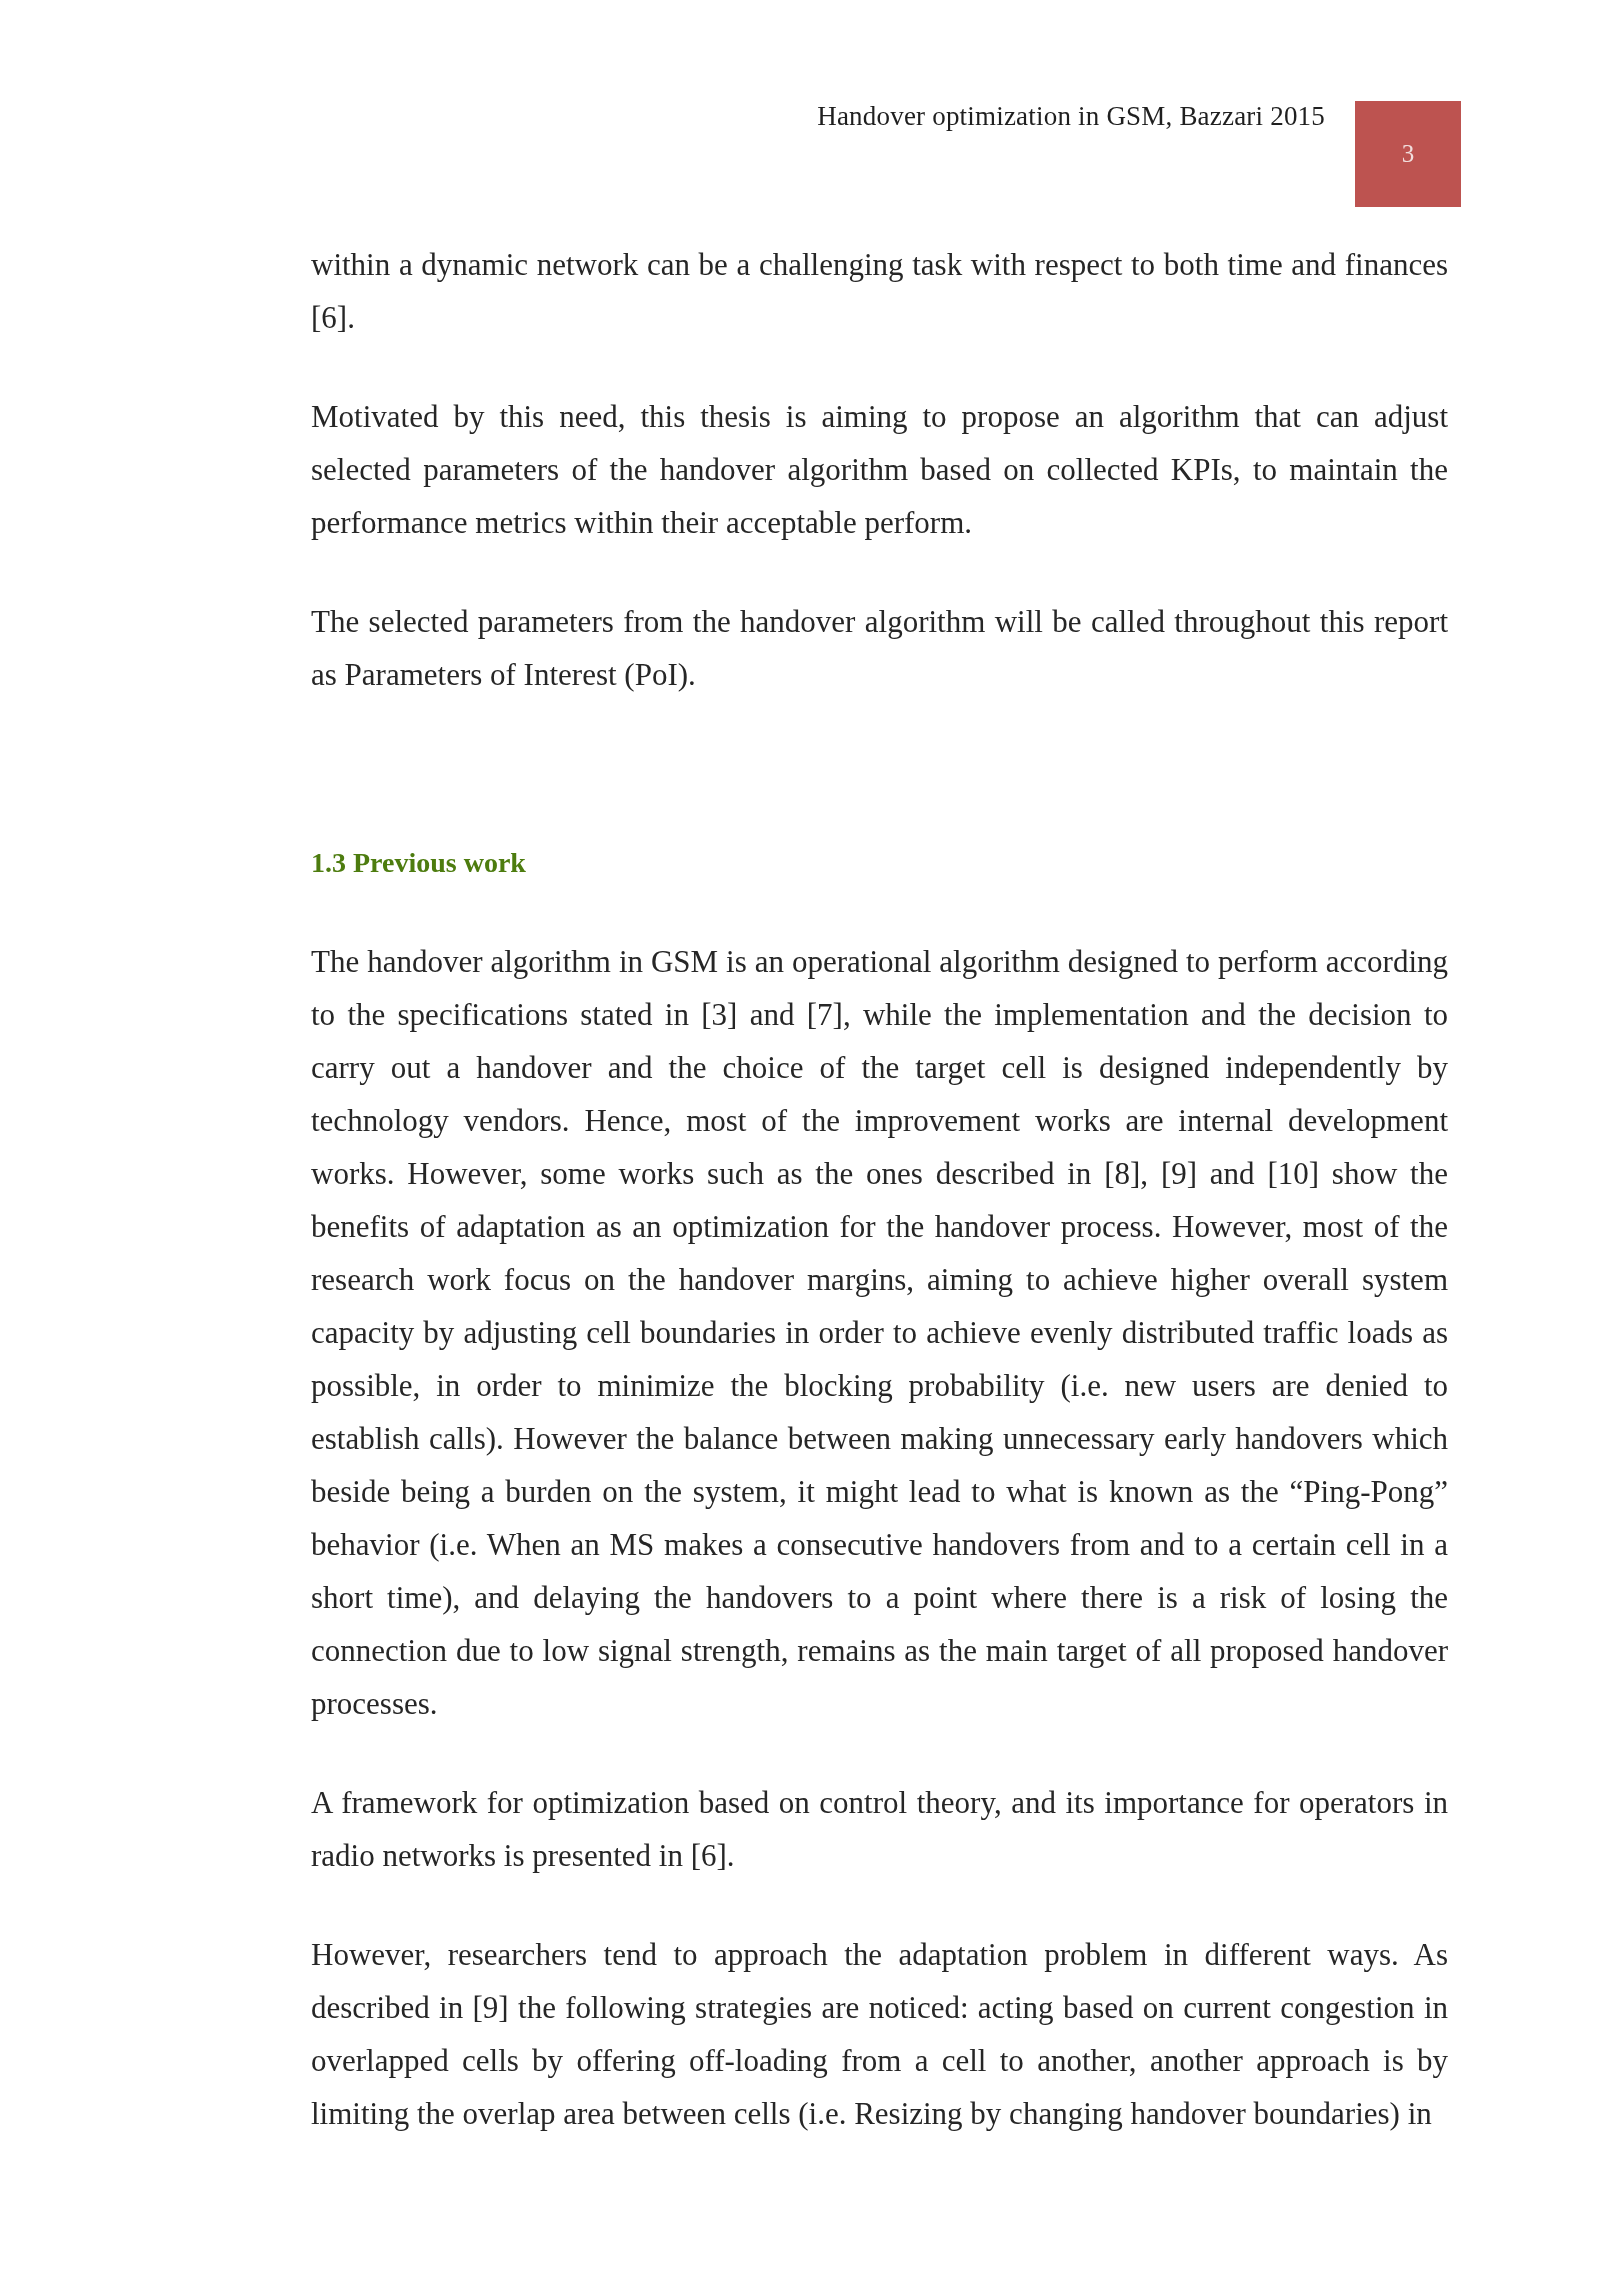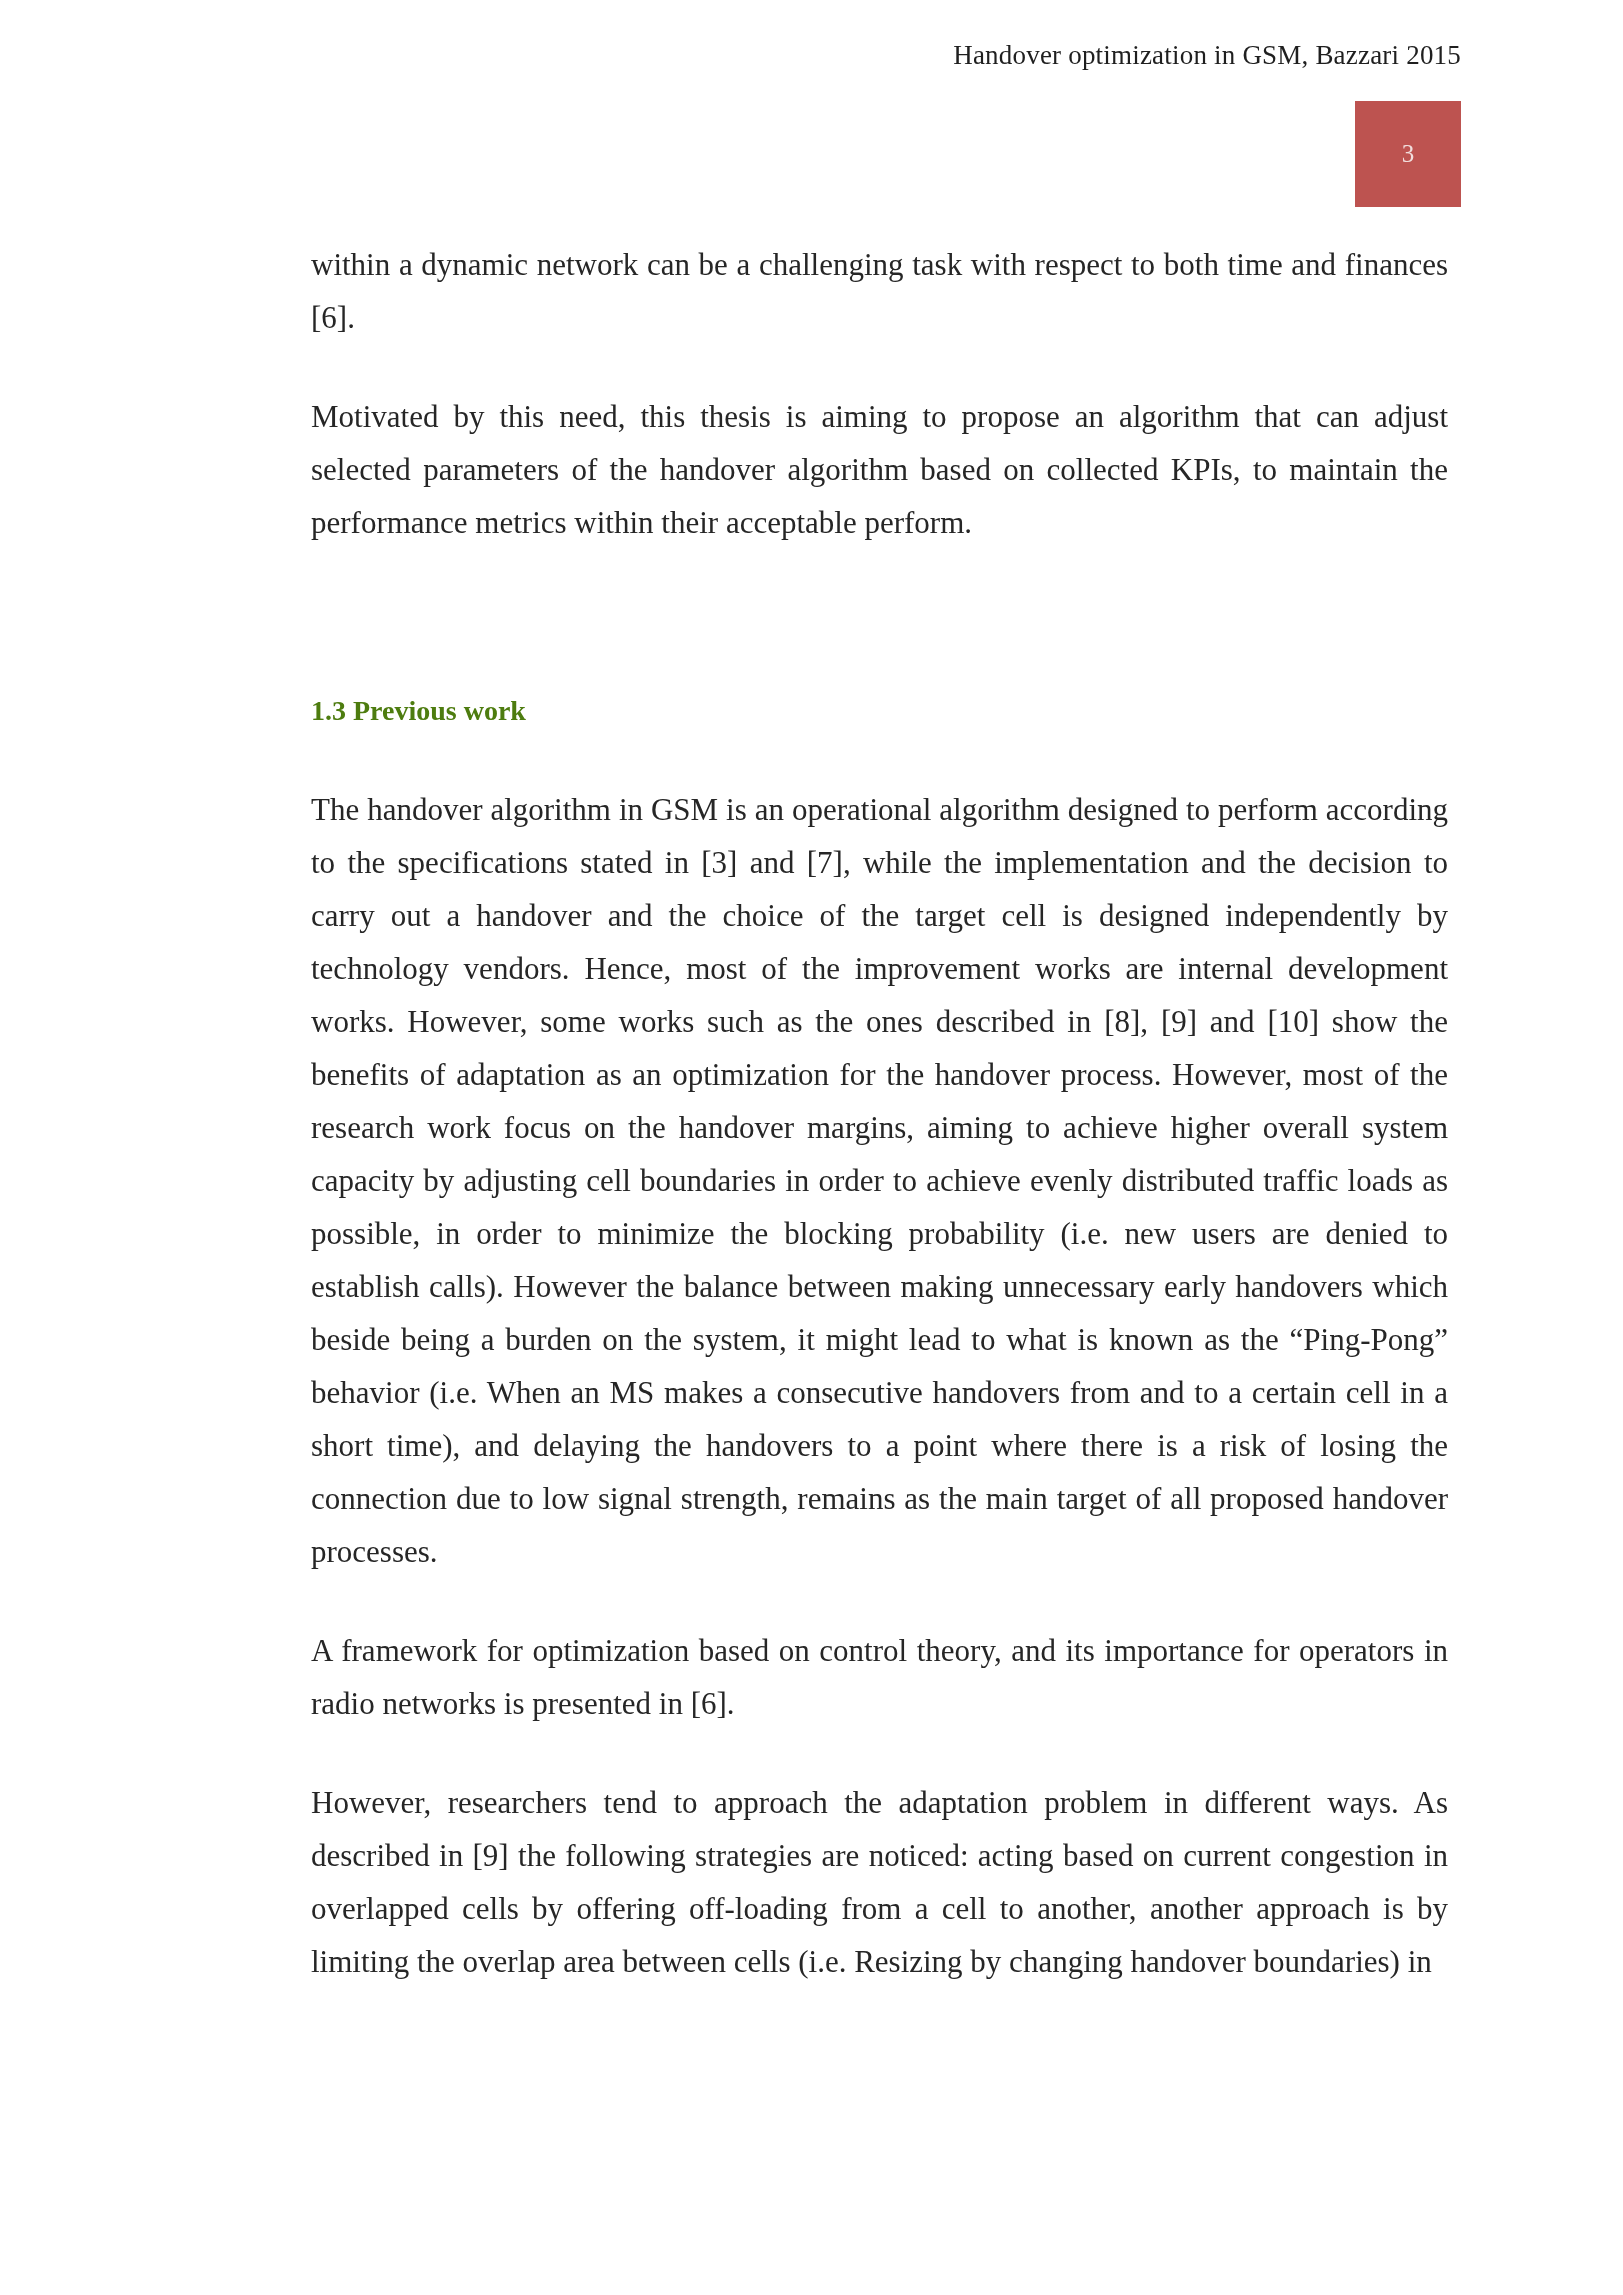--- a/index.html
+++ b/index.html
@@ -16,24 +16,23 @@
     color: #262626;
     overflow: hidden;
   }
   .header {
     position: absolute;
     top: 101px;
     left: 311px;
     right: 162px;
     height: 106px;
     display: flex;
-    align-items: flex-end;
+    align-items: flex-start;
     justify-content: flex-end;
     gap: 30px;
-    flex-direction: column;
   }
   .header-title {
     font-size: 27px;
     color: #1f1f1f;
     letter-spacing: 0.2px;
     white-space: nowrap;
   }
   .page-number-box {
     width: 106px;
     height: 106px;
@@ -76,20 +75,21 @@
     <span class="page-number-box" style="background-color: rgb(189, 83, 80);">
       <span class="page-number">3</span>
     </span>
   </header>
 
   <main class="content">
     <p>within a dynamic network can be a challenging task with respect to both time and finances [6].</p>
 
     <p>Motivated by this need, this thesis is aiming to propose an algorithm that can adjust selected parameters of the handover algorithm based on collected KPIs, to maintain the performance metrics within their acceptable perform.</p>
 
+    <p>The selected parameters from the handover algorithm will be called throughout this report as Parameters of Interest (PoI).</p>
 
     <h2>1.3 Previous work</h2>
 
     <p>The handover algorithm in GSM is an operational algorithm designed to perform according to the specifications stated in [3] and [7], while the implementation and the decision to carry out a handover and the choice of the target cell is designed independently by technology vendors. Hence, most of the improvement works are internal development works. However, some works such as the ones described in [8], [9] and [10] show the benefits of adaptation as an optimization for the handover process. However, most of the research work focus on the handover margins, aiming to achieve higher overall system capacity by adjusting cell boundaries in order to achieve evenly distributed traffic loads as possible, in order to minimize the blocking probability (i.e. new users are denied to establish calls). However the balance between making unnecessary early handovers which beside being a burden on the system, it might lead to what is known as the “Ping-Pong” behavior (i.e. When an MS makes a consecutive handovers from and to a certain cell in a short time), and delaying the handovers to a point where there is a risk of losing the connection due to low signal strength, remains as the main target of all proposed handover processes.</p>
 
     <p>A framework for optimization based on control theory, and its importance for operators in radio networks is presented in [6].</p>
 
     <p>However, researchers tend to approach the adaptation problem in different ways. As described in [9] the following strategies are noticed: acting based on current congestion in overlapped cells by offering off-loading from a cell to another, another approach is by limiting the overlap area between cells (i.e. Resizing by changing handover boundaries) in</p>
   </main>
 

